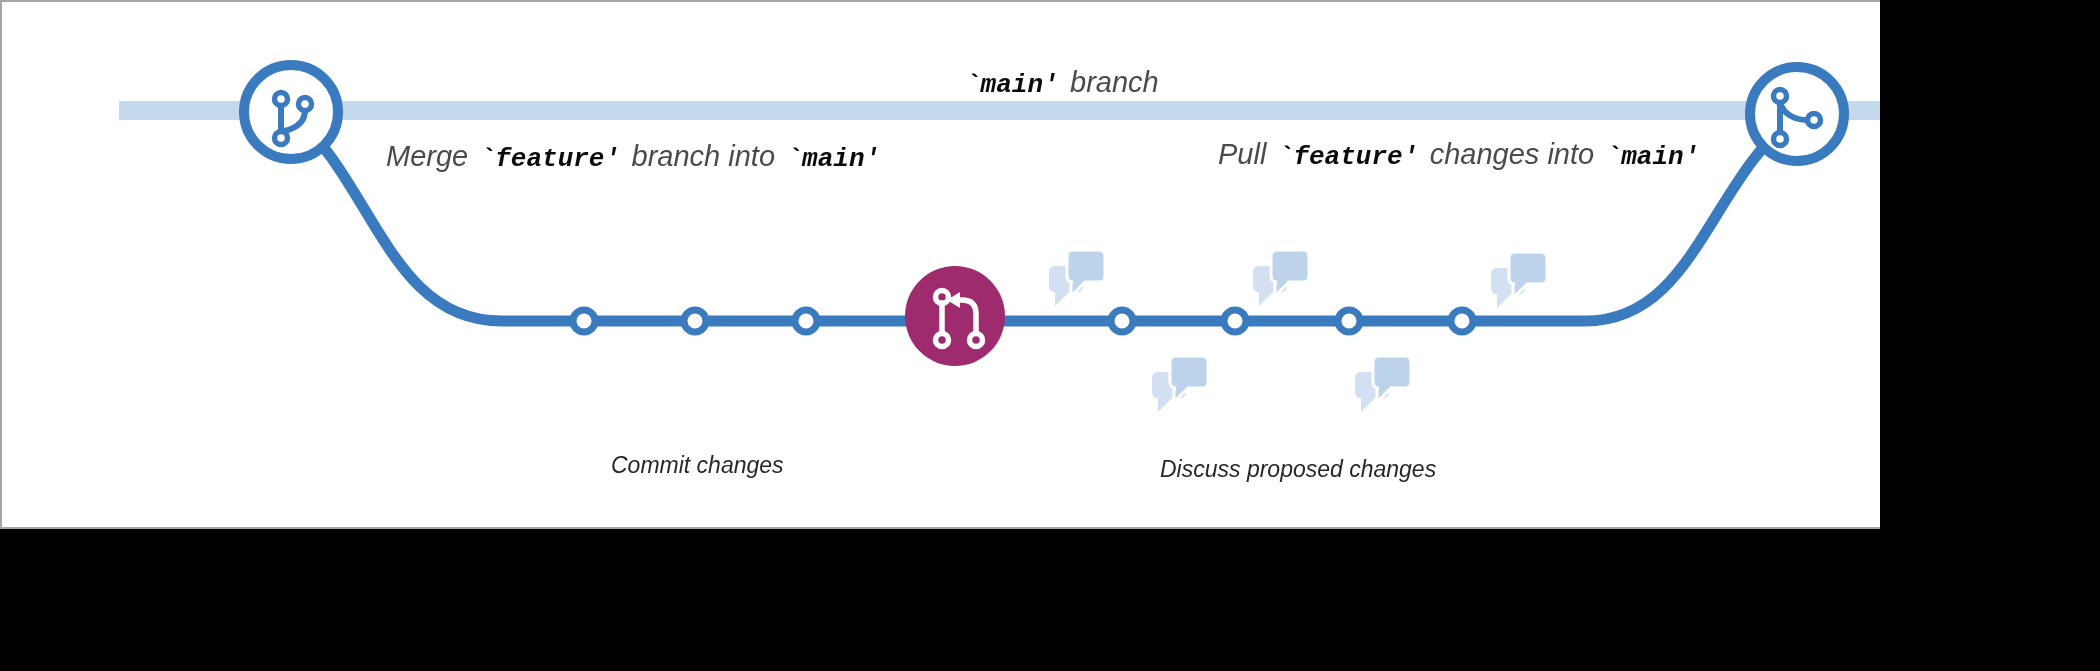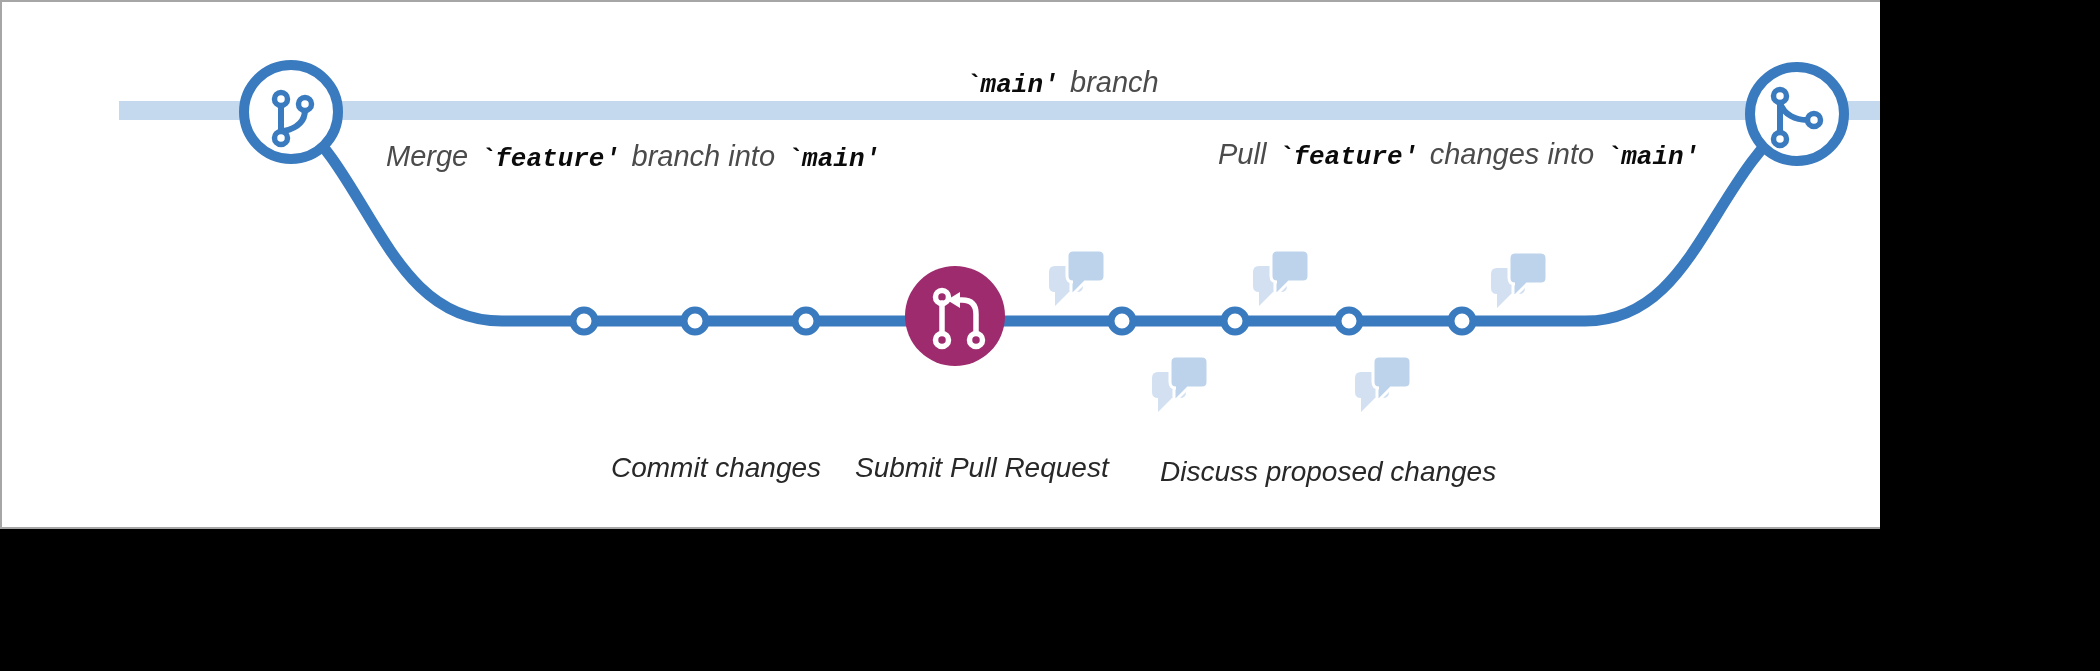--- a/index.html
+++ b/index.html
@@ -6,21 +6,21 @@
   .frame{position:relative;width:1880px;height:671px;overflow:hidden;background:var(--letterbox-black,#000);
          font-family:"Liberation Sans",sans-serif;font-style:italic;}
   .canvas{position:absolute;left:0;top:0;width:2100px;height:529px;background:var(--canvas-white,#fff);
           border:2px solid var(--frame-border,#a6a6a6);box-sizing:border-box;}
   .letterbox{position:absolute;left:0;top:529px;width:2100px;height:142px;background:var(--letterbox-black,#000);}
   svg.diagram{position:absolute;left:0;top:0;}
   .label{position:absolute;white-space:nowrap;line-height:1;}
   .label .word{font-family:"Liberation Sans",sans-serif;font-size:29px;color:var(--label-gray,#4b4b4b);}
   .label .code{font-family:"Liberation Mono","DejaVu Sans Mono",monospace;font-weight:bold;font-size:26px;
                color:var(--code-black,#0b0b0b);margin:0 7px;}
-  .step-label{position:absolute;font-size:28px;color:var(--step-label-color,#282828);white-space:nowrap;}
+  .step-label{position:absolute;font-size:23px;color:var(--step-label-color,#282828);white-space:nowrap;}
 </style>
 </head>
 <body>
 
 <div class="frame">
   <div class="canvas">
 
     <svg class="diagram" width="2100" height="529" viewBox="0 0 2100 529">
       <defs>
         <g id="bubble-cluster">
@@ -96,18 +96,17 @@
     </div>
 
     <div class="label" style="left:1216px;top:138px">
       <span class="word">Pull</span>
       <span class="code">`feature'</span>
       <span class="word">changes into</span>
       <span class="code">`main'</span>
     </div>
 
     <div class="step-label" style="left:609px;top:450px">Commit changes</div>
-    <div class="step-label" style="left:853px;top:450px">Submit Pull Request</div>
     <div class="step-label" style="left:1158px;top:454px">Discuss proposed changes</div>
   </div>
 
   <div class="letterbox"></div>
 </div>
 
 </body></html>

